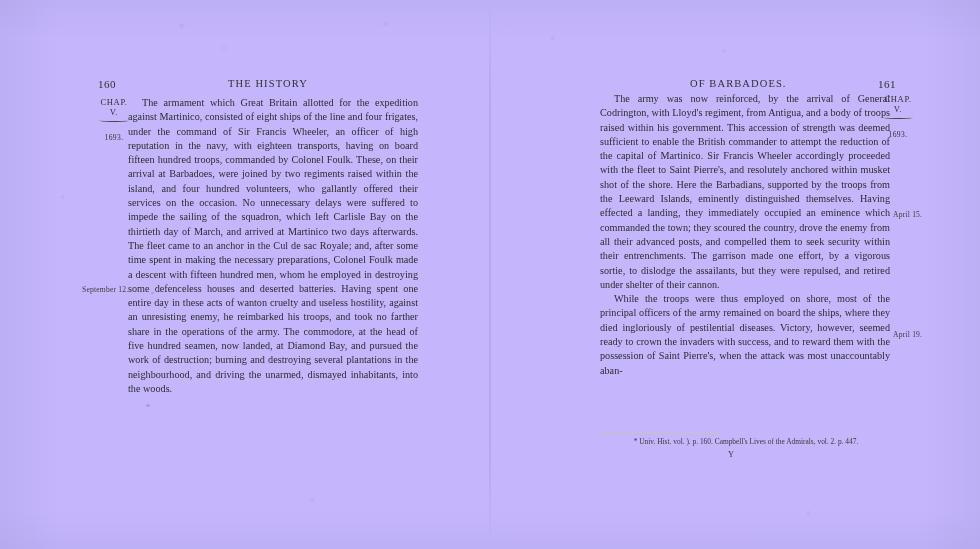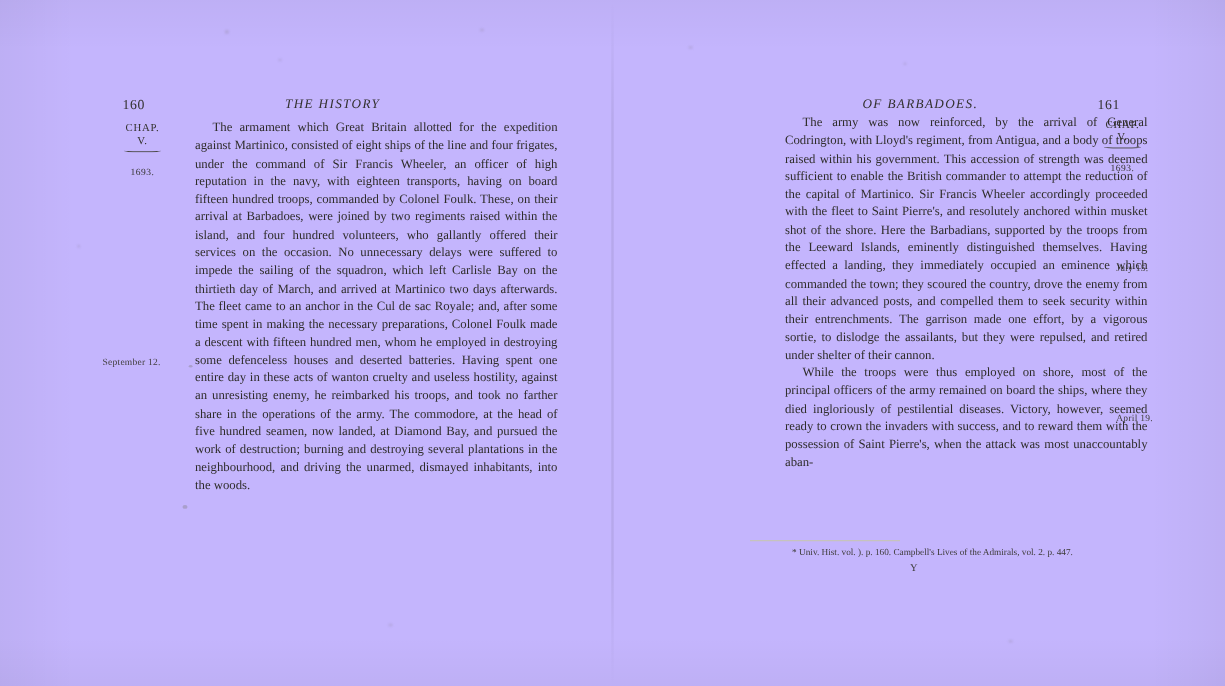--- a/index.html
+++ b/index.html
@@ -47,21 +47,20 @@
     height: 549px;
   }
   .leaf.left { left: 0; }
   .leaf.right { left: 490px; border-radius: 11px; }
 
   .running-head {
     position: absolute;
     font-size: 10.5px;
     letter-spacing: 1.1px;
     color: #33312f;
-    font-style: italic;
   }
   .folio {
     position: absolute;
     font-size: 11px;
     color: #33312f;
     letter-spacing: 0.5px;
   }
 
   
   .lh-folio { left: 98px; top: 78px; }
@@ -70,21 +69,20 @@
   .rh-title { left: 690px; top: 78px; }
   .rh-folio { left: 878px; top: 78px; }
 
   .col {
     position: absolute;
     width: 290px;
     font-size: 10.2px;
     line-height: 14.3px;
     text-align: justify;
     color: #2f2d2b;
-    margin-left: 28px;
   }
   .col.left-col { left: 128px; top: 96px; }
   .col.right-col { left: 600px; top: 92px; }
 
   .col p {
     margin: 0;
     text-indent: 14px;
   }
   .col p.noindent { text-indent: 0; }
 
@@ -201,21 +199,21 @@
 
     <div class="running-head rh-title" style="left:200px;">OF BARBADOES.</div>
     <div class="folio rh-folio" style="left:388px;">161</div>
 
     <div class="chapmark cm-right" style="left:390px;">
       <span>CHAP. V.</span>
       <span class="rule"></span>
       <span class="yr">1693.</span>
     </div>
 
-    <div class="sidenote sn-apr15" style="left:403px;">July 15.</div>
+    <div class="sidenote sn-apr15" style="left:403px;">April 15.</div>
     <div class="sidenote sn-apr19" style="left:403px;">April 19.</div>
 
     <div class="col right-col" style="left:110px;">
       <p>The army was now reinforced, by the arrival of General Codrington, with Lloyd's regiment, from Antigua, and a body of troops raised within his government. This accession of strength was deemed sufficient to enable the British commander to attempt the reduction of the capital of Martinico. Sir Francis Wheeler accordingly proceeded with the fleet to Saint Pierre's, and resolutely anchored within musket shot of the shore. Here the Barbadians, supported by the troops from the Leeward Islands, eminently distinguished themselves. Having effected a landing, they immediately occupied an eminence which commanded the town; they scoured the country, drove the enemy from all their advanced posts, and compelled them to seek security within their entrenchments. The garrison made one effort, by a vigorous sortie, to dislodge the assailants, but they were repulsed, and retired under shelter of their cannon.</p>
       <p>While the troops were thus employed on shore, most of the principal officers of the army remained on board the ships, where they died ingloriously of pestilential diseases. Victory, however, seemed ready to crown the invaders with success, and to reward them with the possession of Saint Pierre's, when the attack was most unaccountably aban-</p>
     </div>
 
     <div class="footnote-rule" style="left:110px;"></div>
     <div class="footnote" style="left:110px;">* Univ. Hist. vol. ). p. 160. Campbell's Lives of the Admirals, vol. 2. p. 447.</div>
     <div class="signature" style="left:238px;">Y</div>

